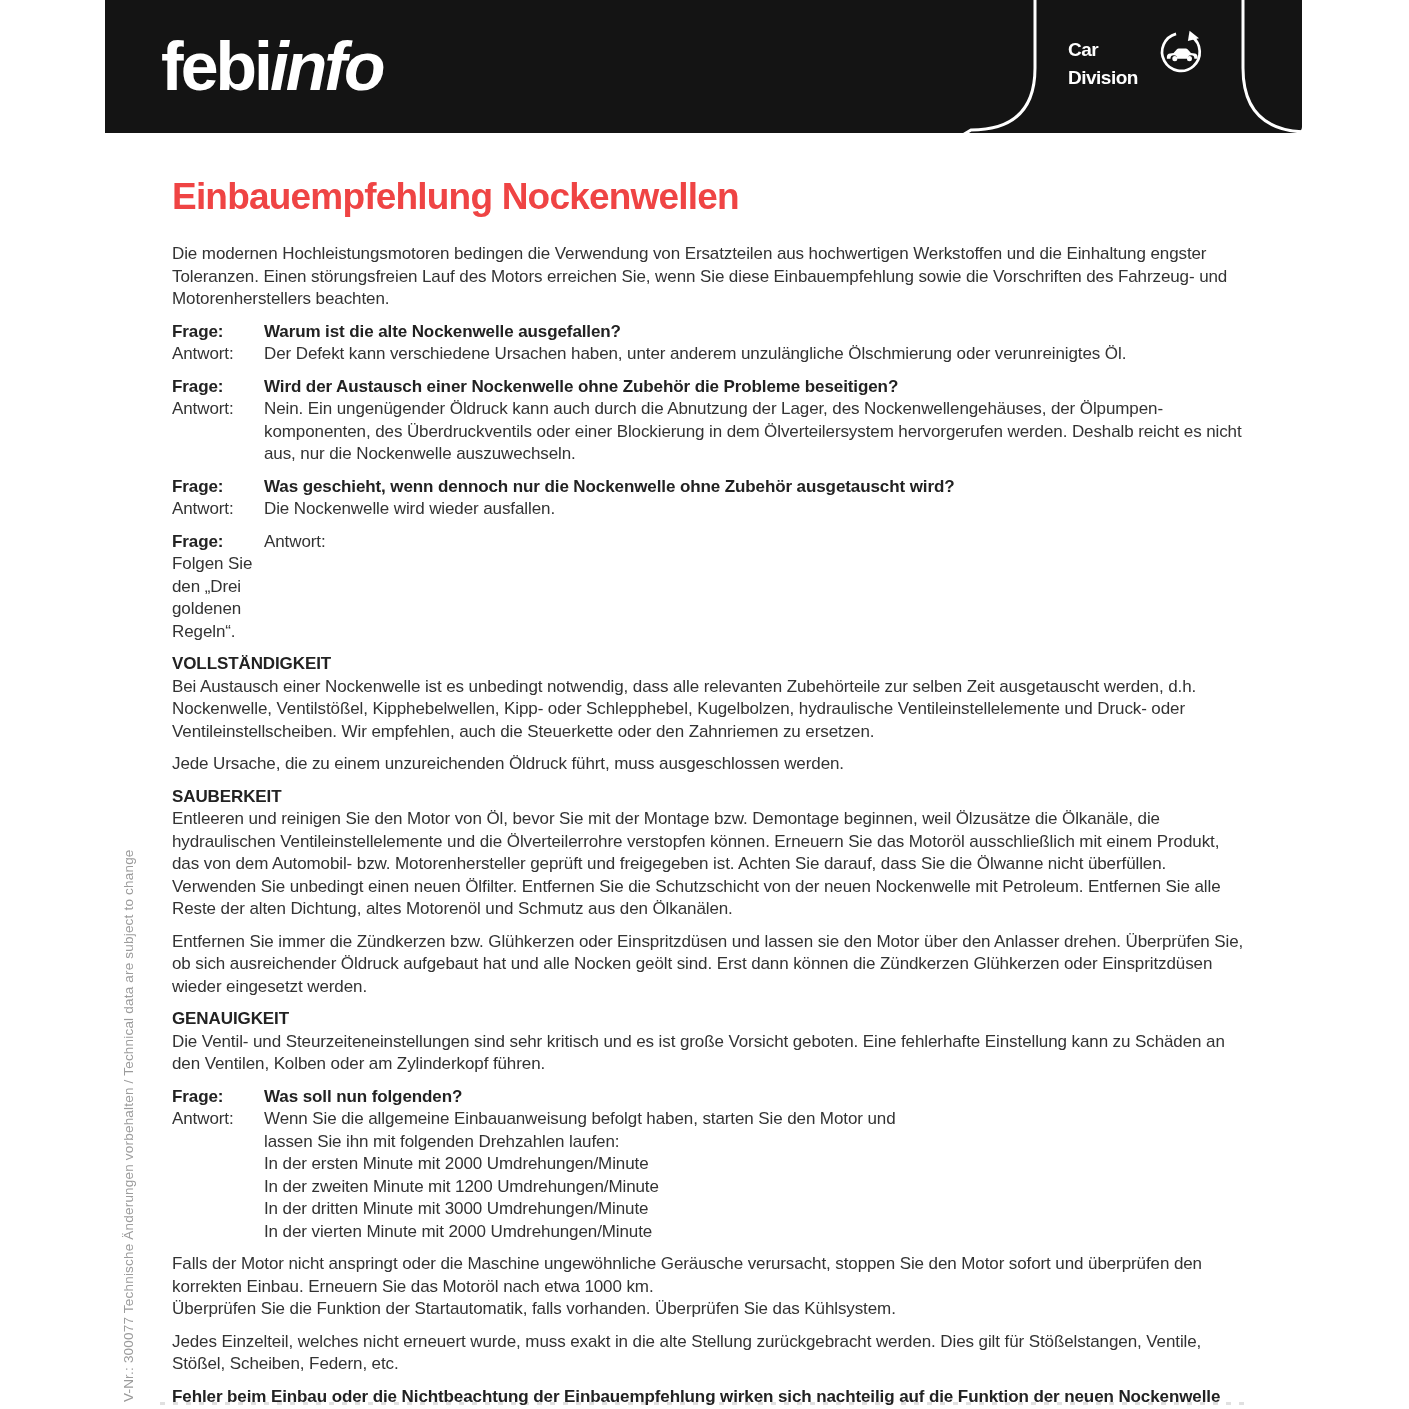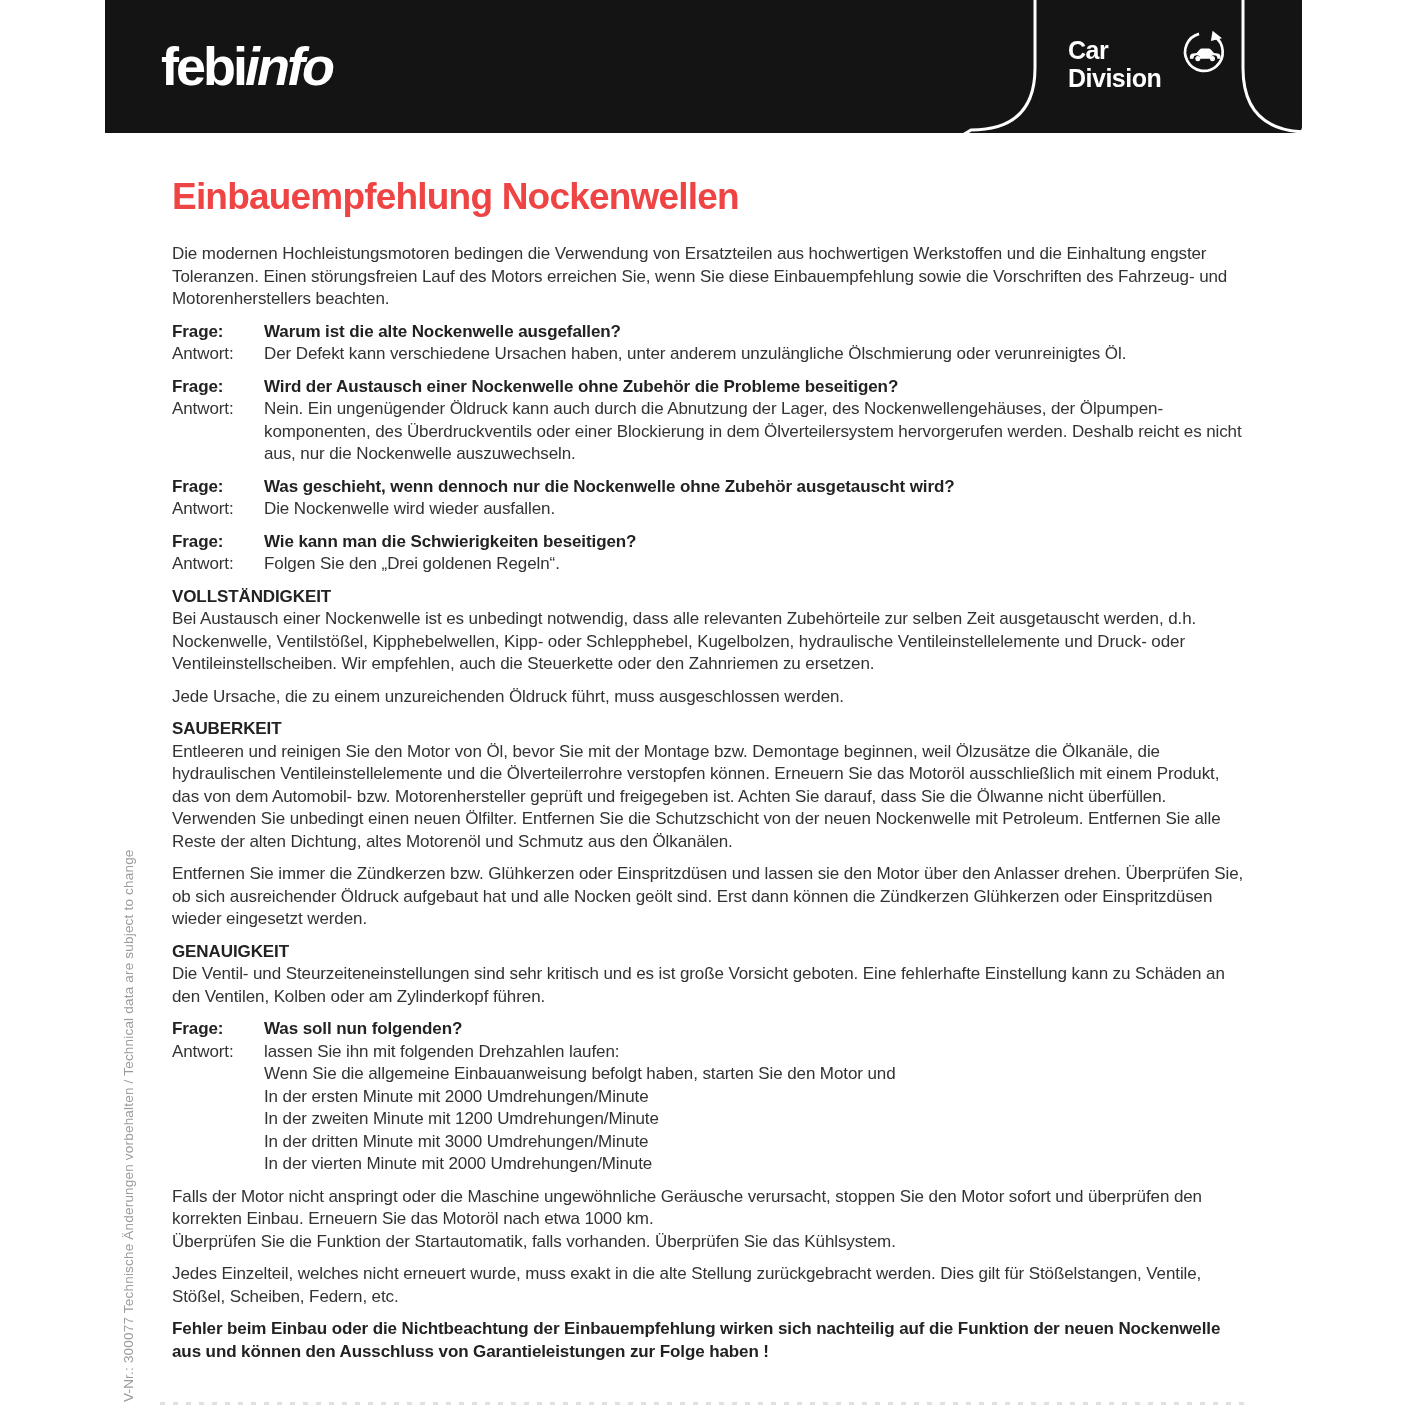--- a/index.html
+++ b/index.html
@@ -9,30 +9,30 @@
     font-family:"Liberation Sans","DejaVu Sans",sans-serif;
     color:#333333;
   }
   
   .header{
     position:absolute;left:105px;top:0;width:1197px;height:133px;
     background:#141414;border-bottom-right-radius:6px;
   }
   .logo{
     position:absolute;left:56px;top:50%;transform:translateY(-52%);
-    color:#ffffff;font-size:54px;font-weight:bold;letter-spacing:-3px;
+    color:#ffffff;font-size:68px;font-weight:bold;letter-spacing:-3px;
     line-height:1;white-space:nowrap;
   }
   .logo .info{font-style:italic;}
   .header-curves{position:absolute;left:0;top:0;width:100%;height:100%;}
   .division{
     position:absolute;left:963px;top:28px;display:flex;gap:20px;align-items:flex-start;
   }
   .division-text{
-    color:#ffffff;font-weight:bold;font-size:25px;line-height:28px;
+    color:#ffffff;font-weight:bold;font-size:19px;line-height:28px;
     letter-spacing:-0.5px;margin-top:8px;
   }
   .car-icon{width:46px;height:46px;}
   
   .content{
     position:absolute;left:172px;top:176px;width:1078px;
     font-size:17px;line-height:22.5px;letter-spacing:-0.1px;
   }
   h1{
     font-size:37px;line-height:42px;margin:0 0 25px 0;
@@ -105,21 +105,20 @@
 
   <div class="qa">
     <span class="bold">Frage:</span>
     <span class="bold">Was geschieht, wenn dennoch nur die Nockenwelle ohne Zubehör ausgetauscht wird?</span>
     <span>Antwort:</span>
     <span>Die Nockenwelle wird wieder ausfallen.</span>
   </div>
 
   <div class="qa">
     <span class="bold">Frage:</span>
-    <span class="bold">Wie kann man die Schwierigkeiten beseitigen?</span>
     <span>Antwort:</span>
     <span>Folgen Sie den „Drei goldenen Regeln“.</span>
   </div>
 
   <div class="para">
     <div class="sec-head">VOLLSTÄNDIGKEIT</div>
     <div>Bei Austausch einer Nockenwelle ist es unbedingt notwendig, dass alle relevanten Zubehörteile zur selben Zeit ausgetauscht werden, d.h. Nockenwelle, Ventilstößel, Kipphebelwellen, Kipp- oder Schlepphebel, Kugelbolzen, hydraulische Ventileinstellelemente und Druck- oder Ventileinstellscheiben. Wir empfehlen, auch die Steuerkette oder den Zahnriemen zu ersetzen.</div>
   </div>
   <p class="para">Jede Ursache, die zu einem unzureichenden Öldruck führt, muss ausgeschlossen werden.</p>
 
@@ -132,22 +131,22 @@
   <div class="para">
     <div class="sec-head">GENAUIGKEIT</div>
     <div>Die Ventil- und Steurzeiteneinstellungen sind sehr kritisch und es ist große Vorsicht geboten. Eine fehlerhafte Einstellung kann zu Schäden an den Ventilen, Kolben oder am Zylinderkopf führen.</div>
   </div>
 
   <div class="qa">
     <span class="bold">Frage:</span>
     <span class="bold">Was soll nun folgenden?</span>
     <span>Antwort:</span>
     <span>
+      <div>Wenn Sie die allgemeine Einbauanweisung befolgt haben, starten Sie den Motor und</div>
       <div>lassen Sie ihn mit folgenden Drehzahlen laufen:</div>
-      <div>Wenn Sie die allgemeine Einbauanweisung befolgt haben, starten Sie den Motor und</div>
       <div class="rpm">
         <div>In der ersten Minute mit 2000 Umdrehungen/Minute</div>
         <div>In der zweiten Minute mit 1200 Umdrehungen/Minute</div>
         <div>In der dritten Minute mit 3000 Umdrehungen/Minute</div>
         <div>In der vierten Minute mit 2000 Umdrehungen/Minute</div>
       </div>
     </span>
   </div>
 
   <div class="para">

